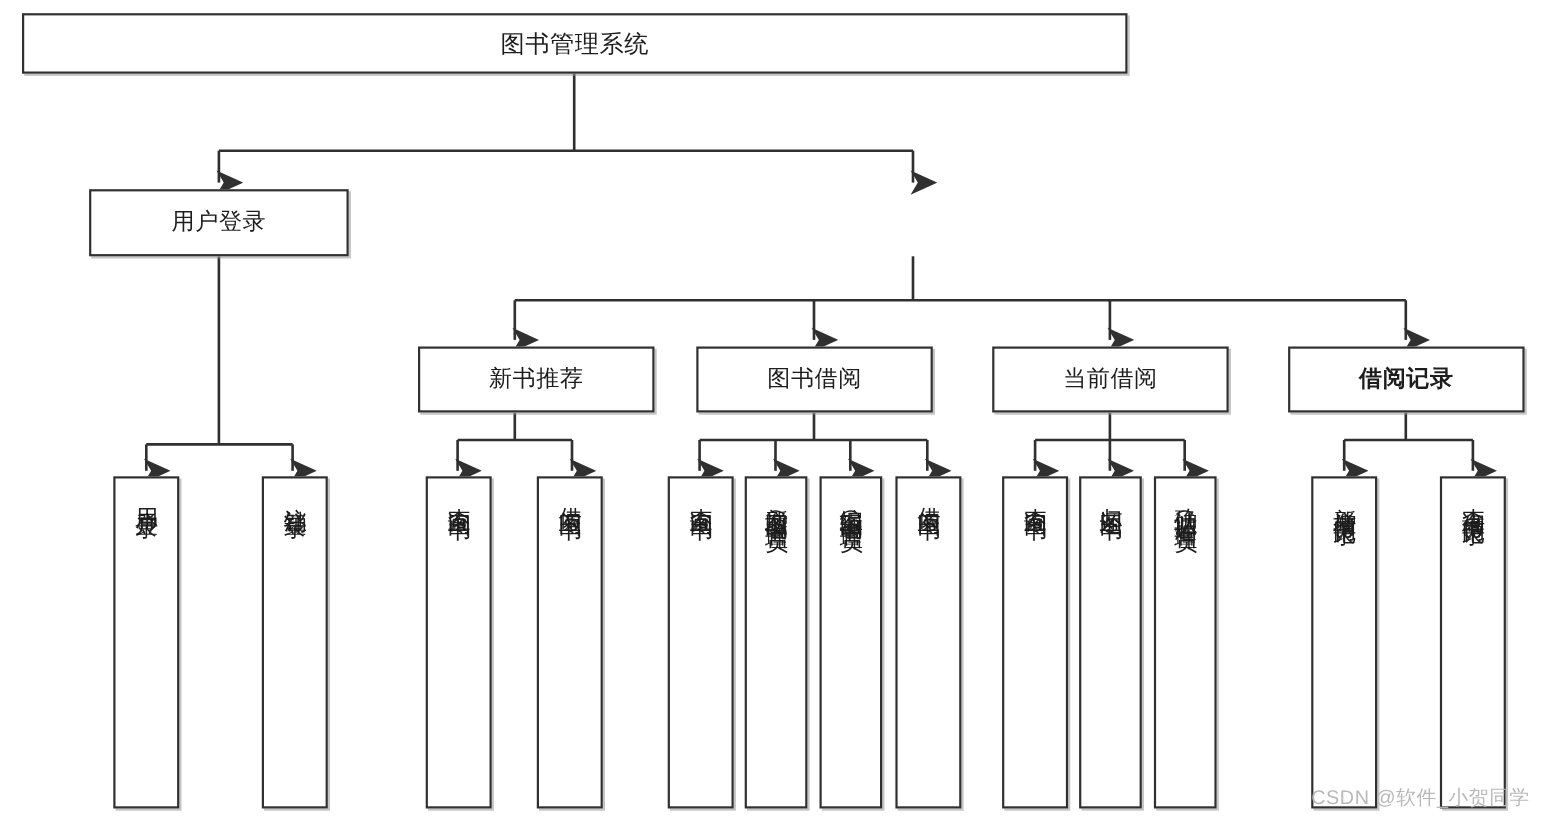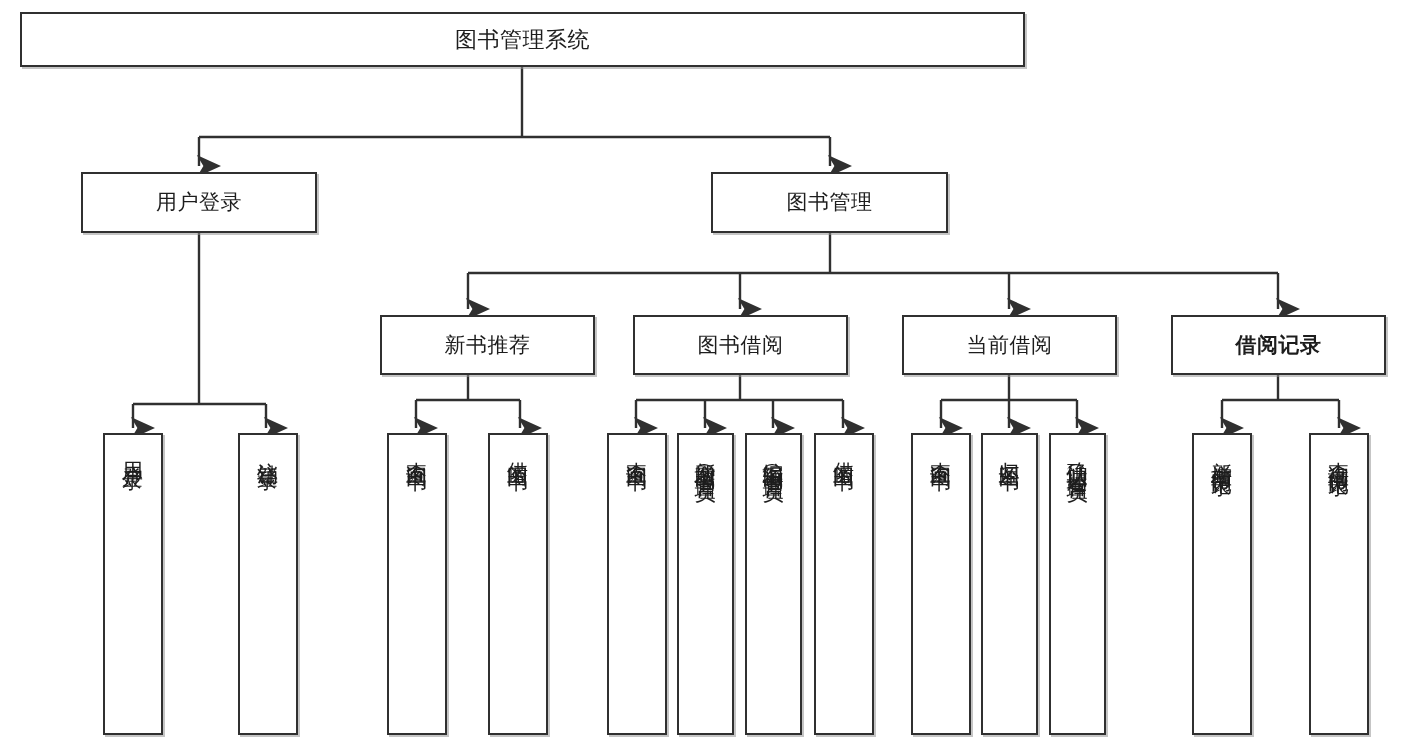--- a/index.html
+++ b/index.html
@@ -123,23 +123,20 @@
     </g>
   </svg>
 
   <div class="node horizontal root" style="left:20px; top:12px; width:1005px; height:55px;">
     <span class="label">图书管理系统</span>
   </div>
 
   <div class="node horizontal" style="left:81px; top:172px; width:236px; height:61px;">
     <span class="label">用户登录</span>
   </div>
-  <div class="node horizontal" style="left:711px; top:172px; width:237px; height:61px;">
-    <span class="label">图书管理</span>
-  </div>
 
   <div class="node horizontal" style="left:362px; top:315px; width:215px; height:60px;margin-left:18px;">
     <span class="label">新书推荐</span>
   </div>
   <div class="node horizontal" style="left:633px; top:315px; width:215px; height:60px;">
     <span class="label">图书借阅</span>
   </div>
   <div class="node horizontal" style="left:902px; top:315px; width:215px; height:60px;align-items:center;">
     <span class="label">当前借阅</span>
   </div>
@@ -184,14 +181,15 @@
     <span class="label">确认归还（管理员）</span>
   </div>
 
   <div class="node vertical" style="left:1192px; top:433px; width:60px; height:302px;">
     <span class="label">新增借阅记录</span>
   </div>
   <div class="node vertical" style="left:1309px; top:433px; width:60px; height:302px;">
     <span class="label">查询借阅记录</span>
   </div>
 
+  <div class="watermark" style="left:1192px; top:713px;">CSDN @软件_小贺同学</div>
 
 </div>
 
 </body></html>

